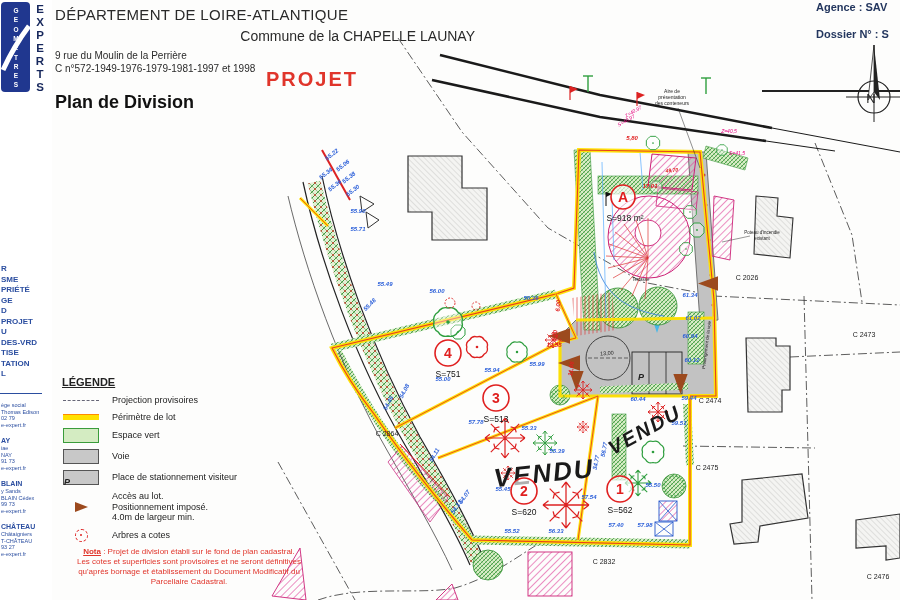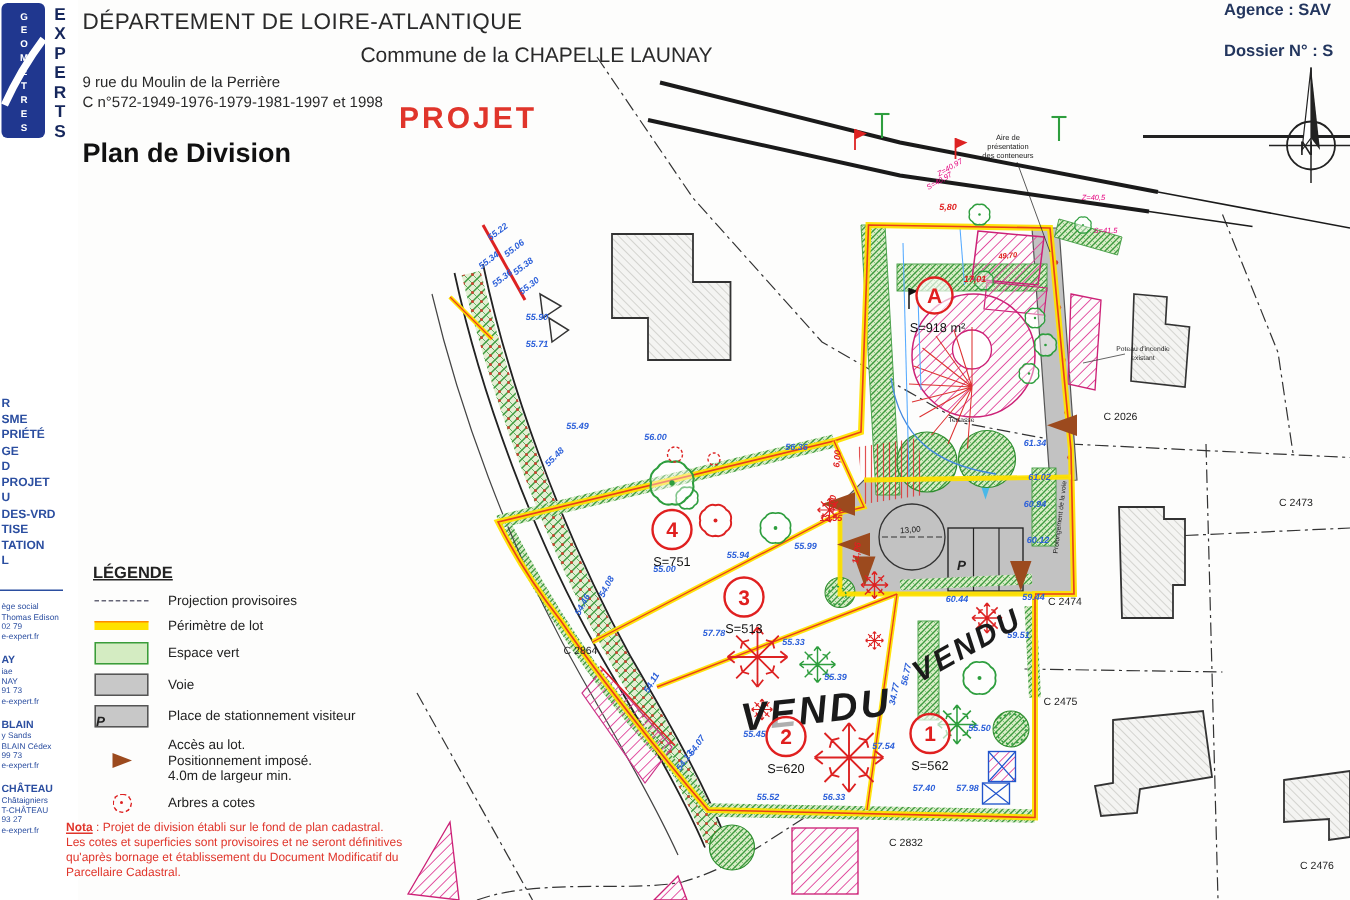--- a/index.html
+++ b/index.html
@@ -33,21 +33,21 @@
   .lg-label{font-size:9px;line-height:10.5px;}
   .sw-dash{width:36px;border-top:1.2px dashed #667;}
   .sw-yellow{width:36px;height:5px;background:#ffe100;border-top:1px solid #ff8a00;}
   .sw-green{width:34px;height:13px;background:#d4ecc2;border:1px solid #3a9c3a;}
   .sw-gray{width:34px;height:13px;background:#c8c8c8;border:1px solid #555;}
   .sw-gray i{font-size:9px;font-style:italic;font-weight:bold;color:#222;}
   .sw-arrow{width:0;height:0;border-left:13px solid #9c4a1e;border-top:5px solid transparent;border-bottom:5px solid transparent;}
   .sw-circle{width:11px;height:11px;border:1.4px dashed #dd2222;border-radius:50%;position:relative;}
   .sw-circle:after{content:"";position:absolute;left:4px;top:4px;width:2px;height:2px;background:#dd2222;border-radius:50%;}
   
-  #nota{position:absolute;left:44px;top:547px;width:262px;font-size:8px;line-height:10px;color:#e0352b;}
+  #nota{position:absolute;left:58px;top:547px;width:262px;font-size:8px;line-height:10px;color:#e0352b;text-align:center;}
   #nota .nota-label{font-weight:bold;text-decoration:underline;}
   
   #plan{position:absolute;left:0;top:0;}
   svg text{font-family:"Liberation Sans",sans-serif;text-anchor:middle;}
   .telev{fill:#2b5fd9;font-style:italic;font-weight:bold;}
   .tred{fill:#e02020;font-style:italic;font-weight:bold;}
   .tmag{fill:#e5007e;font-style:italic;}
   .tnote{fill:#222;}
   .tparcel{fill:#222;}
   .tvendu{fill:#1a1a1a;font-style:italic;font-weight:bold;letter-spacing:2px;}

